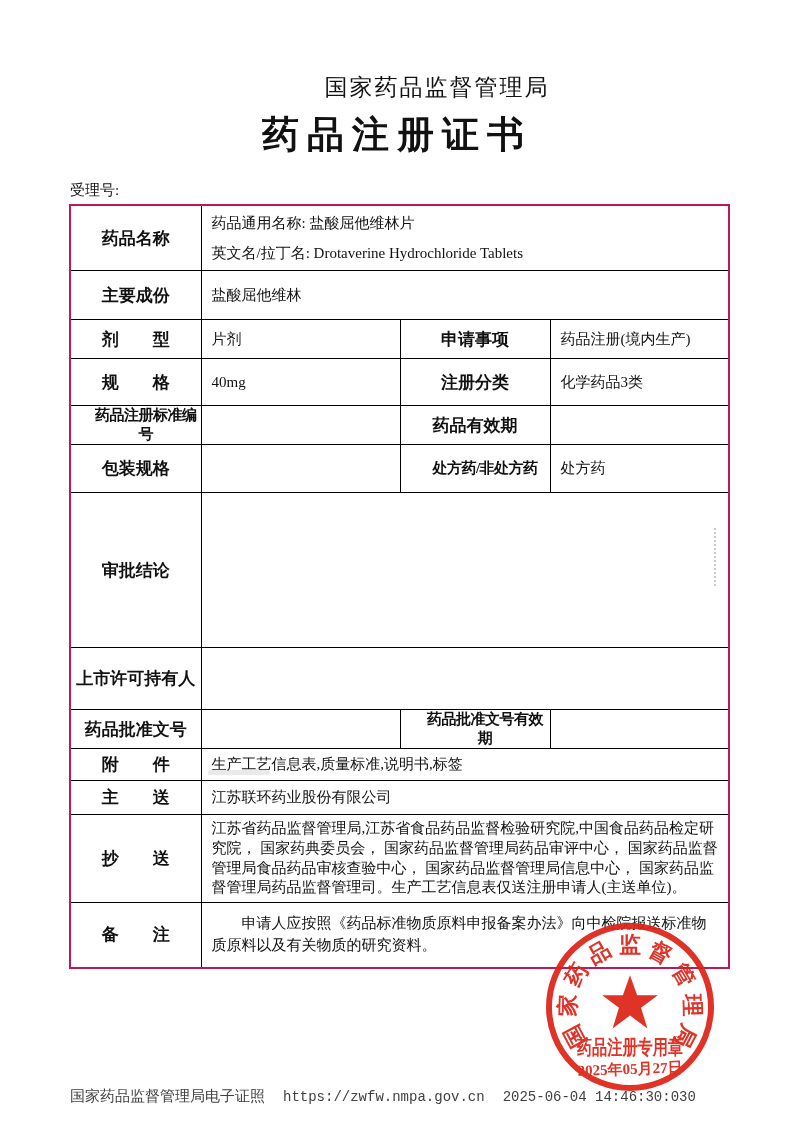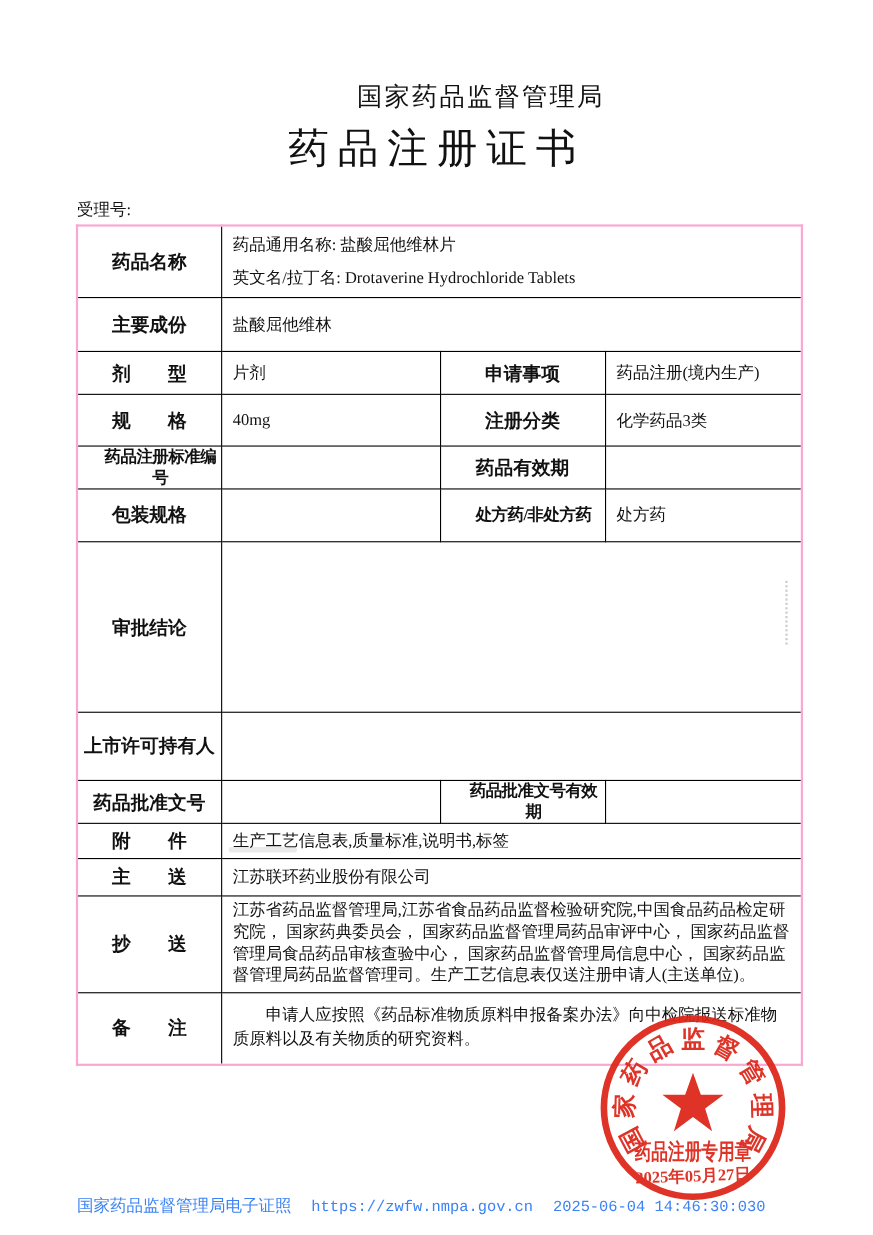--- a/index.html
+++ b/index.html
@@ -2,24 +2,24 @@
 <html lang="zh"><head>
 <meta charset="utf-8">
 <style>
   html,body{margin:0;padding:0;background:#fff;}
   .page{position:relative;width:794px;height:1123px;background:#ffffff;overflow:hidden;
         font-family:"Liberation Serif","DejaVu Serif",serif;color:#111;}
   .agency{position:absolute;top:72px;left:0;width:100%;text-align:center;
           font-family:"Liberation Sans","DejaVu Sans",sans-serif;
           font-weight:normal;font-size:23px;letter-spacing:2px;margin-left:40px;}
   .cert-title{position:absolute;top:110px;left:0;width:100%;text-align:center;
-          font-size:37px;letter-spacing:8px;font-weight:normal;}
+          font-size:37px;letter-spacing:8px;font-weight:bold;}
   .accept{position:absolute;left:70px;top:181px;font-size:15px;}
   table.cert{position:absolute;left:69px;top:204px;width:659px;
-          border-collapse:collapse;table-layout:fixed;border:2px solid #f9a8d4;}
+          border-collapse:collapse;table-layout:fixed;border:2px solid #be185d;}
   table.cert td{border:1px solid #000;vertical-align:middle;overflow:hidden;}
   .lbl{text-align:center;font-weight:bold;font-size:17px;padding:0 1px;}
   .lbl.sm{font-size:15px;letter-spacing:-0.5px;padding-left:21px;}
   .val{font-size:15px;padding:2px 10px;text-align:left;}
   .val.twolines{line-height:2.0;}
   .val.dense{line-height:1.32;padding:4px 0 4px 10px;}
   .val.indent{text-indent:2em;line-height:1.45;padding-right:14px;}
   tr.r1{height:62px}tr.r2{height:49px}tr.r3{height:39px}tr.r4{height:47px}
   tr.r5{height:35px}tr.r6{height:48px}tr.r7{height:155px}tr.r8{height:62px}
   tr.r9{height:64px}tr.r10{height:39px}tr.r11{height:32px}tr.r12{height:34px}
@@ -152,17 +152,17 @@
         <span style="--a: 88.5deg;">理</span>
         <span style="--a: 118deg;">局</span>
       </div>
     <svg class="stamp-star" width="58" height="58" viewBox="0 0 100 100">
       <polygon points="50,2 62.3,36.5 98,36.5 69,58 80,94 50,71.5 20,94 31,58 2,36.5 37.7,36.5" fill="currentColor"></polygon>
     </svg>
     <div class="stamp-bottom">药品注册专用章</div>
     <div class="stamp-date">2025年05月27日</div>
   </div>
 
-  <div class="footer" style="color: #3b82f6;">
+  <div class="footer" style="color: #404040;">
     <span>国家药品监督管理局电子证照</span><span class="mono">https://zwfw.nmpa.gov.cn</span><span class="mono">2025-06-04 14:46:30:030</span>
   </div>
 
 </div>
 
 </body></html>

